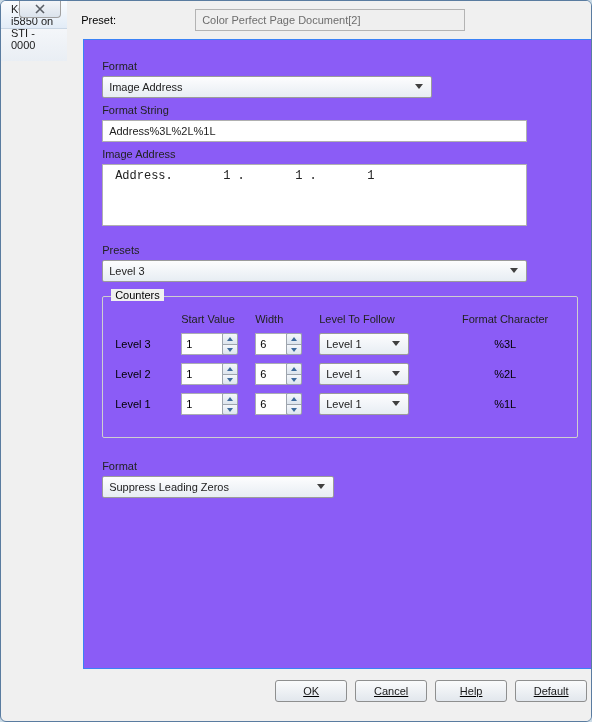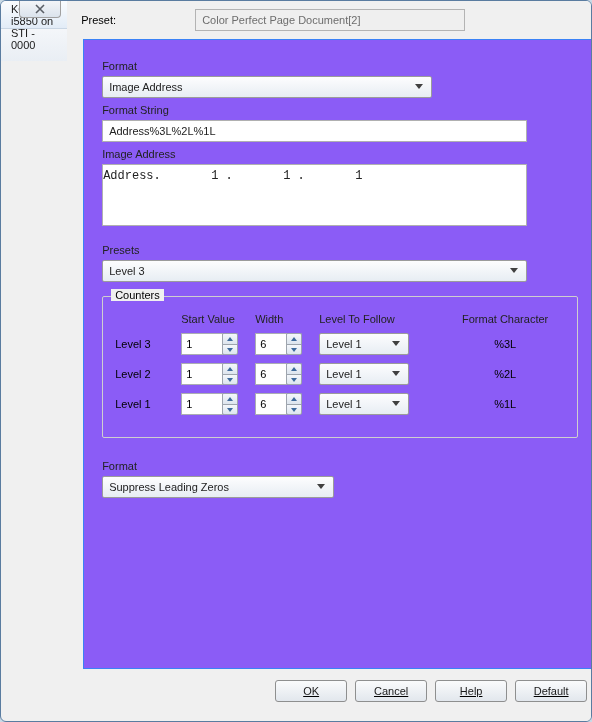--- a/index.html
+++ b/index.html
@@ -76,21 +76,21 @@
   .combo.w-240 { width: 232px; }
   .combo.w-lev { width:90px; }
 
   .textinput {
     height:22px; border:1px solid #b0b0b0; background:#fff;
     padding:2px 6px; width:425px; display:flex; align-items:center;
     color:#222;
   }
   .display-box {
     border:1px solid #b0b0b0; background:#fff; height:62px; width:425px;
-    padding:4px 0; font-family:"Courier New",monospace; font-size:12px;
+    padding:4px 12px; font-family:"Courier New",monospace; font-size:12px;
     white-space:pre; color:#222;
   }
 
   .counters-group {
     border:1px solid #cfcfcf; border-radius:2px; padding:10px 12px 22px 12px;
     margin-top:4px; position:relative;
   }
   .counters-group .legend {
     position:absolute; top:-8px; left:8px; background:#f0f0f0; padding:0 4px;
   }

